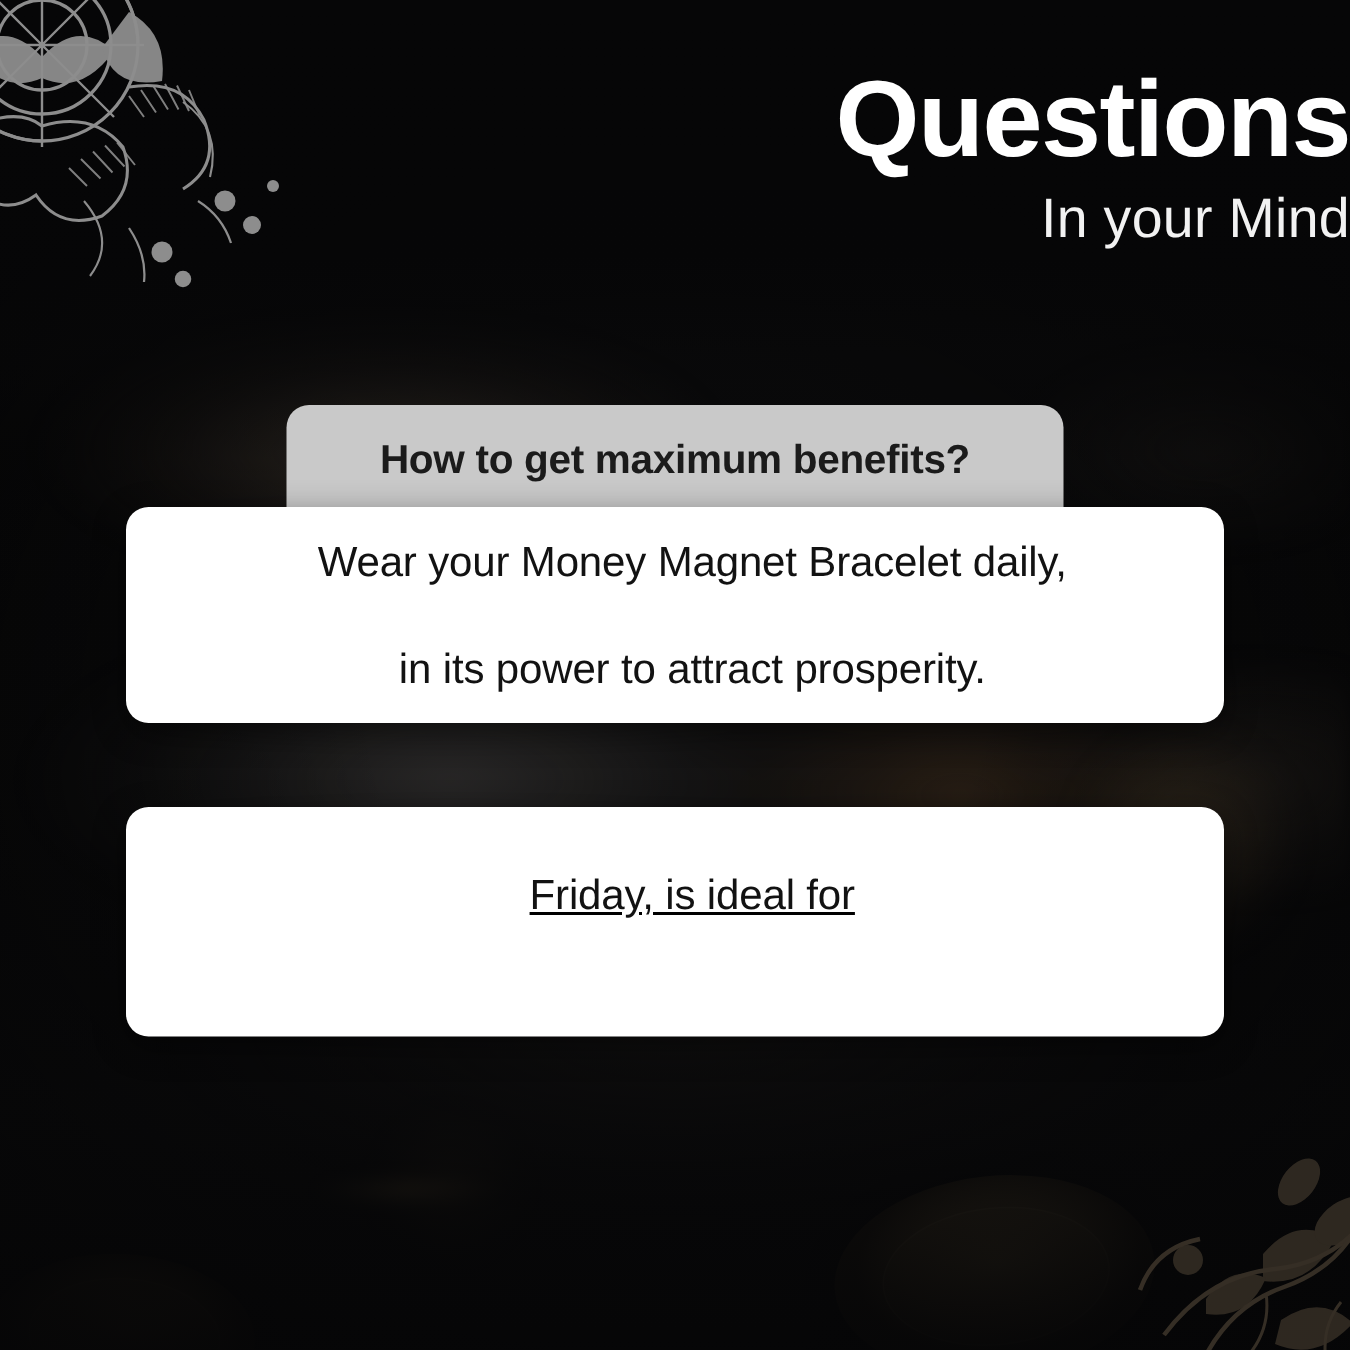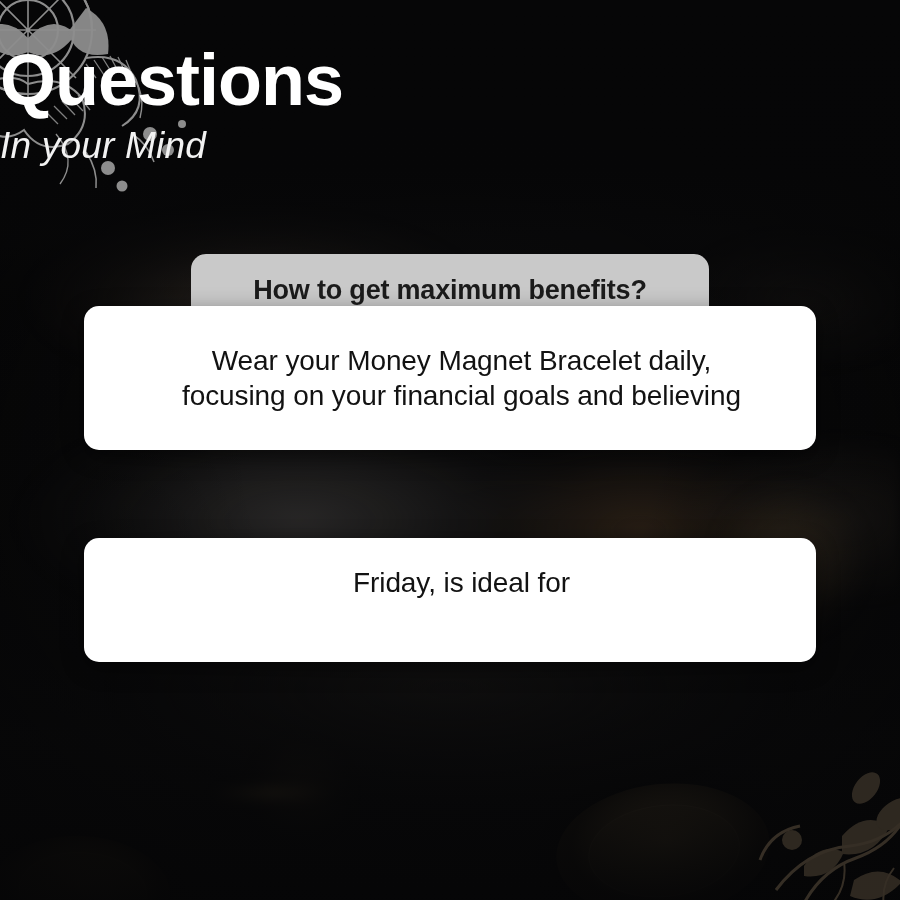--- a/index.html
+++ b/index.html
@@ -112,53 +112,52 @@
     position: absolute;
     right: -36px; bottom: -30px;
     width: 190px; height: 190px;
     pointer-events: none;
     opacity: 0.92;
   }
 
   
   .header {
     position: absolute;
-    left: 0; right: 0; top: 44px;
-    text-align: left;
+    left: 12px; right: 0; top: 44px;
+    text-align: right;
   }
   .title {
     font-size: 72px;
     font-weight: 700;
     color: #ffffff;
     letter-spacing: -1px;
     line-height: 1.0;
     margin: 0;
   }
   .subtitle {
     font-size: 37px;
     font-weight: 400;
     color: #f2f2f2;
     letter-spacing: 0.2px;
     line-height: 1.2;
     margin: 8px 0 0 0;
-    font-style: italic;
   }
 
   
   .faq-group {
     position: absolute;
     left: 0; right: 0;
   }
   .faq-group-1 { top: 254px; }
   .faq-group-2 { top: 572px; }
 
   .q-card {
     position: relative;
     width: 518px;
-    margin: 0 auto;
+    margin: 16px auto;
     background: #c9c9c9;
     border-radius: 15px;
     padding: 20px 24px 34px 24px;
     box-sizing: border-box;
     text-align: center;
     z-index: 1;
   }
   .q-text {
     font-size: 27px;
     font-weight: 700;
@@ -176,21 +175,21 @@
     box-sizing: border-box;
     text-align: center;
     z-index: 2;
     box-shadow: 0 6px 22px rgba(0,0,0,0.45);
     display: flex;
     align-items: center;
     justify-content: center;
     padding-left: 23px;
   }
   .a-card-1 { height: 144px; }
-  .a-card-2 { height: 124px; }
+  .a-card-2 { height: 153px; text-decoration: underline; }
 
   .a-text {
     font-size: 28px;
     font-weight: 400;
     color: #121212;
     line-height: 1.26;
     letter-spacing: -0.1px;
     padding: 0 18px;
   }
 </style>
@@ -273,21 +272,22 @@
     <p class="subtitle">In your Mind</p>
   </div>
 
   <div class="faq-group faq-group-1">
     <div class="q-card">
       <div class="q-text">How to get maximum benefits?</div>
     </div>
     <div class="a-card a-card-1">
       <div class="a-text">
         <span>Wear your Money Magnet Bracelet daily,</span><br>
-        <span>focusing on your financial goals and believing</span><br>
+        <br>
+        <span>in its power to attract prosperity.</span>
       </div>
     </div>
   </div>
 
   <div class="faq-group faq-group-2">
     <div class="a-card a-card-2">
       <div class="a-text">
         <span>Friday, is ideal for</span><br>
         <br>
       </div>

